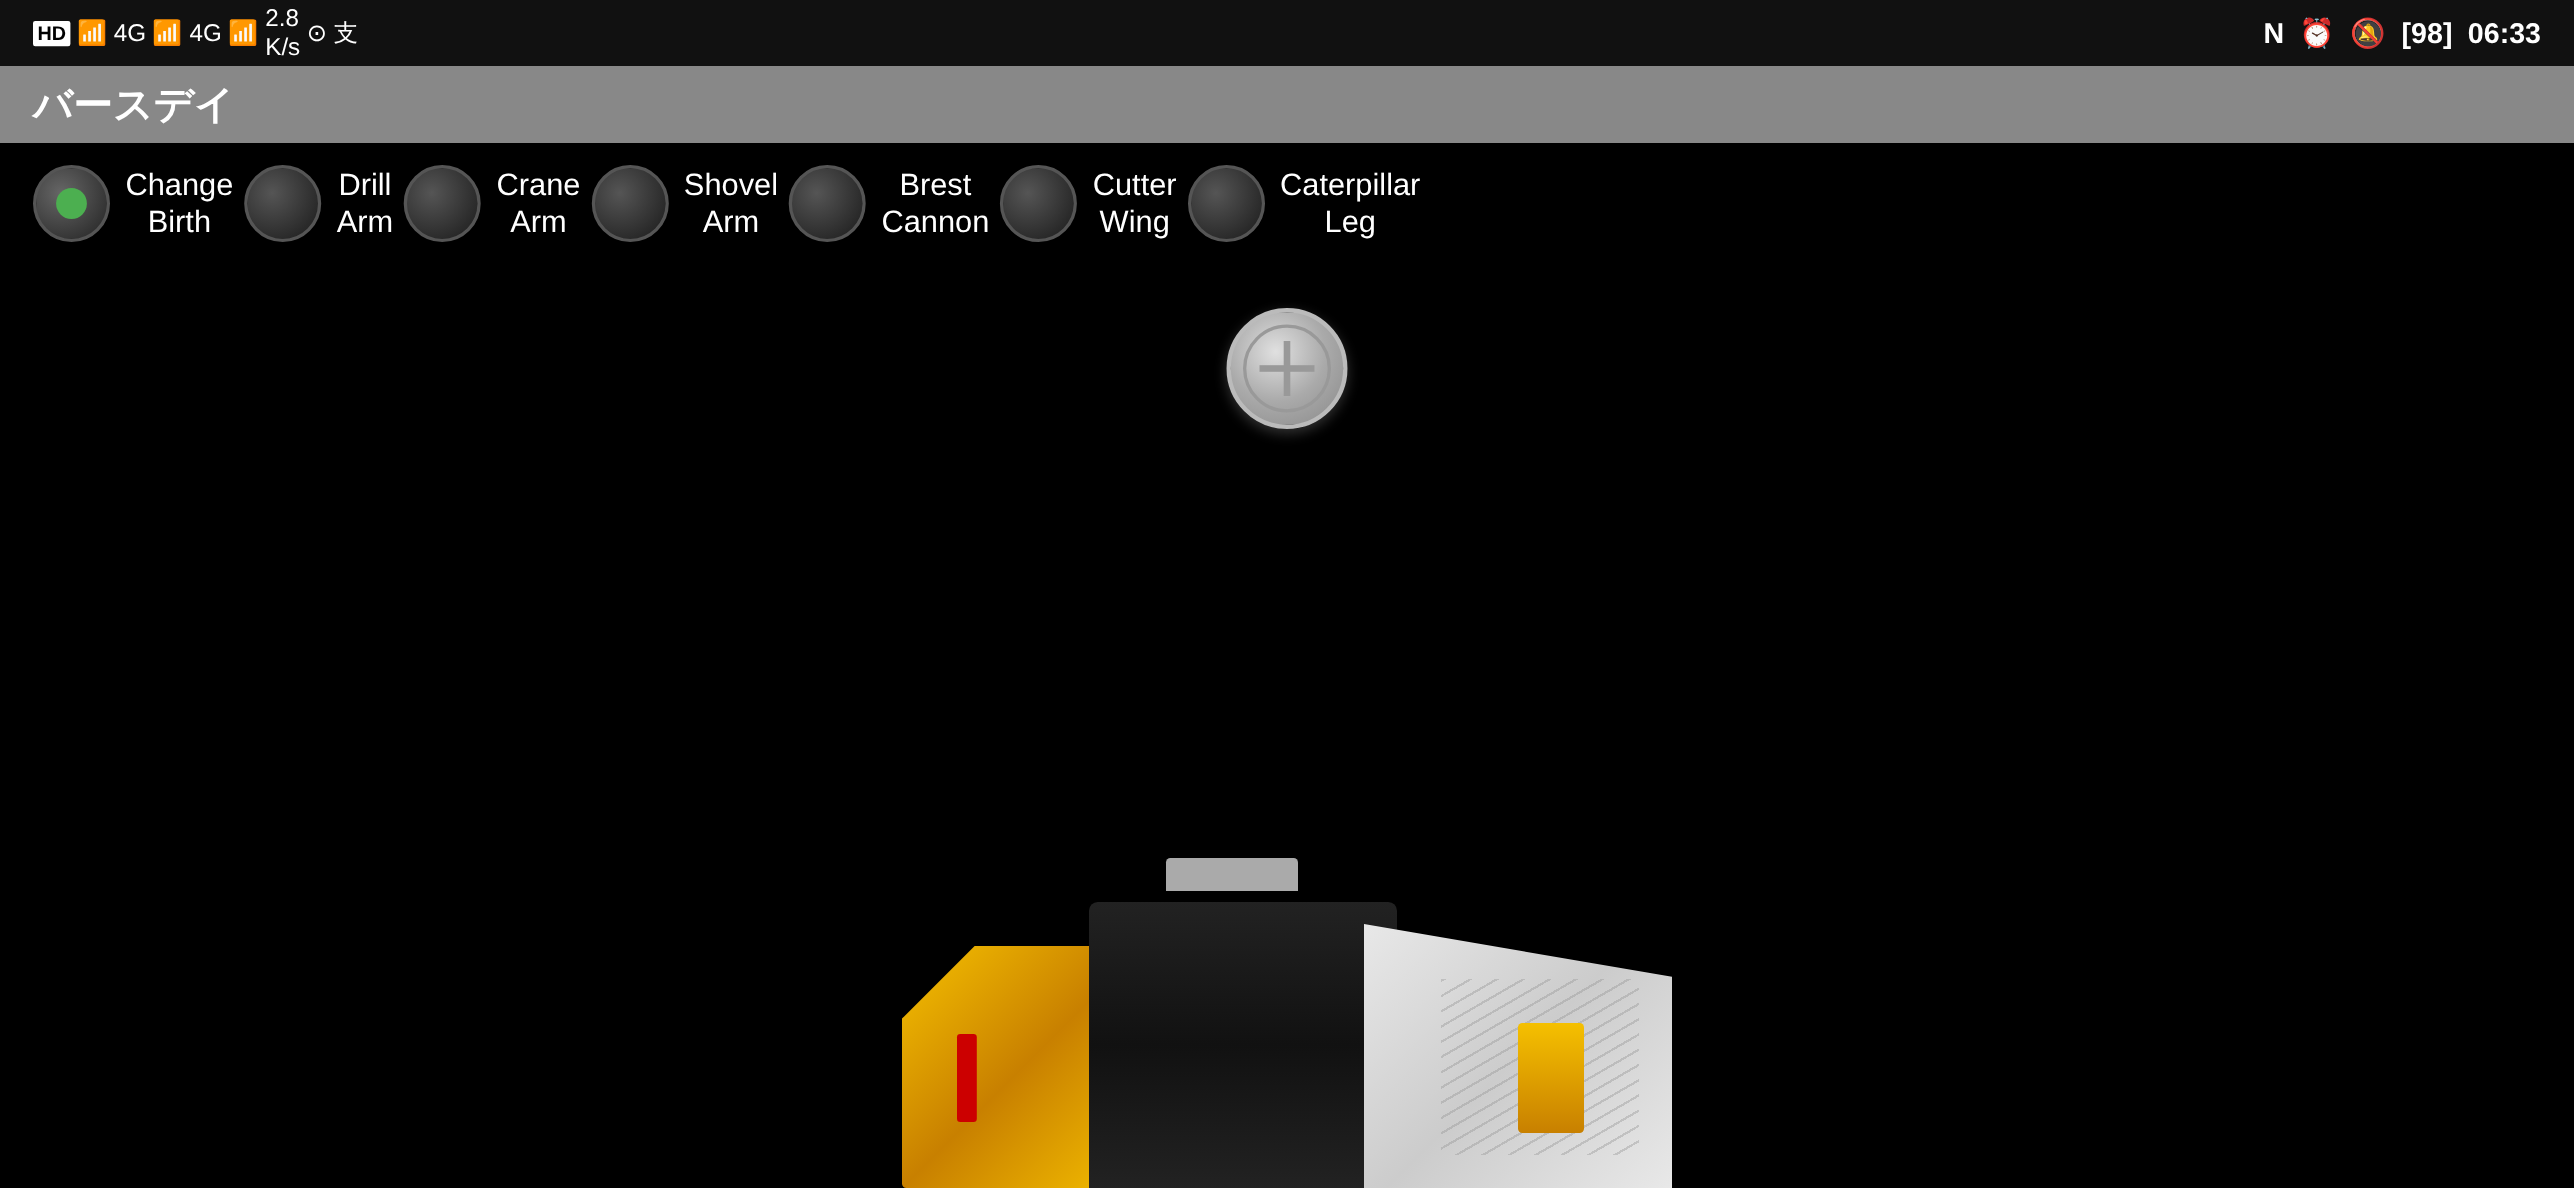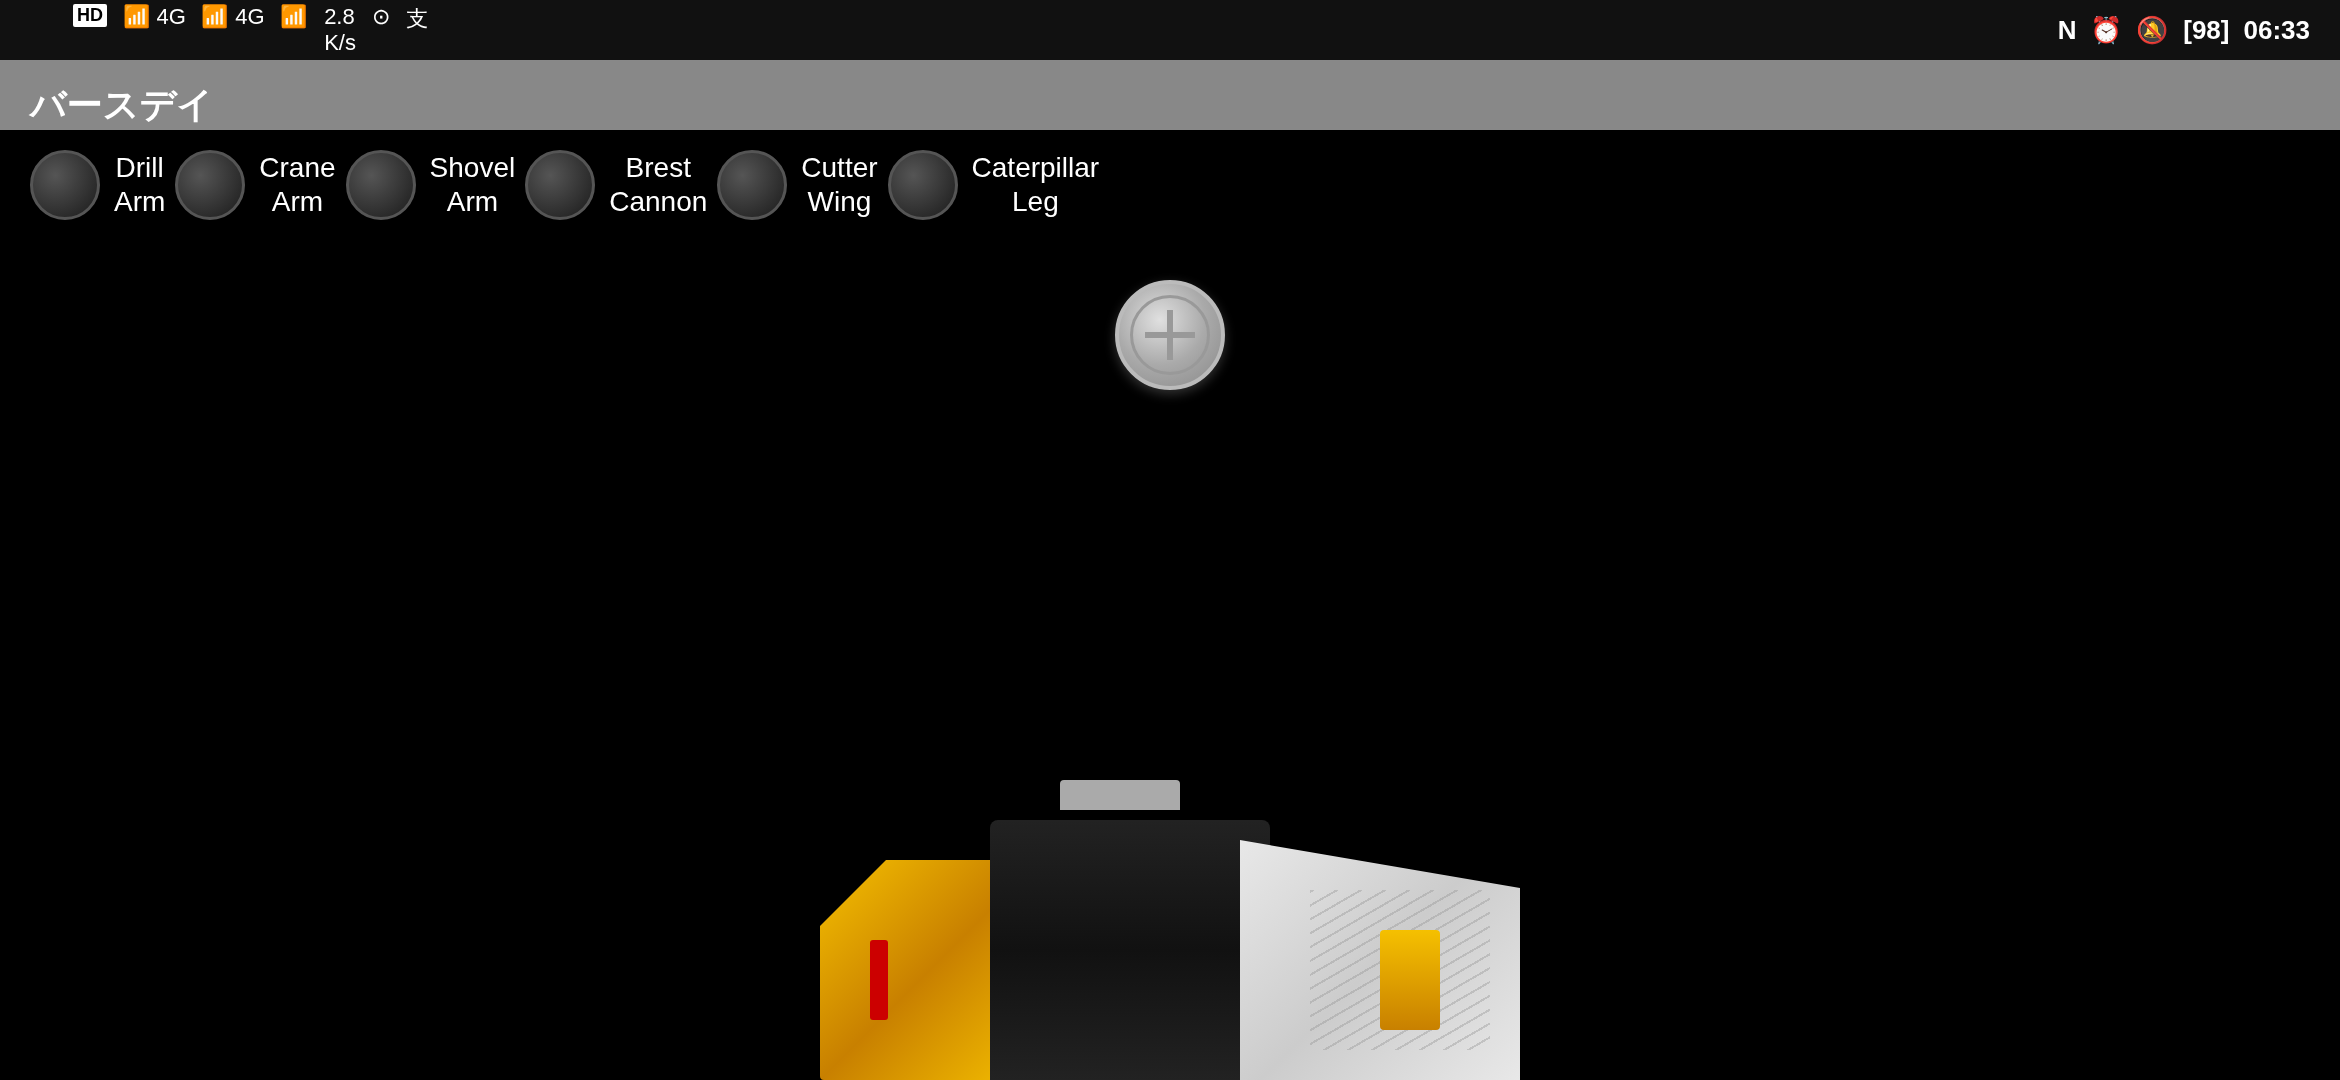--- a/index.html
+++ b/index.html
@@ -19,43 +19,42 @@
       height: 60px;
       background: #111;
       display: flex;
       align-items: center;
       justify-content: space-between;
       padding: 0 30px;
     }
 
     .status-left {
       display: flex;
-      align-items: flex-start;
-      gap: 16px;
+      align-items: center;
+      gap: 6px;
       color: #fff;
       font-size: 22px;
-      margin-left: 43px;
     }
 
     .status-right {
       display: flex;
       align-items: center;
       gap: 14px;
       color: #fff;
       font-size: 26px;
       font-weight: bold;
     }
 
     
     #app-bar {
       width: 100%;
       background: #888;
       height: 70px;
       display: flex;
-      align-items: flex-end;
+      align-items: center;
       padding: 0 30px;
     }
 
     #app-title {
       color: #fff;
       font-size: 36px;
       font-weight: bold;
     }
 
     
@@ -324,20 +323,26 @@
     <span>[<span>98</span>]</span>
     <span>06:33</span>
   </div>
 </div>
 
 <div id="app-bar">
   <span id="app-title">バースデイ</span>
 </div>
 
 <div id="button-row">
+<button class="mode-btn">
+      <div class="radio-circle active">
+        <div class="radio-dot"></div>
+      </div>
+      <span class="btn-label">Change<br>Birth</span>
+    </button>
     <button class="mode-btn">
       <div class="radio-circle">
         <div class="radio-dot inactive"></div>
       </div>
       <span class="btn-label">Drill<br>Arm</span>
     </button>
     <button class="mode-btn">
       <div class="radio-circle">
         <div class="radio-dot inactive"></div>
       </div>

